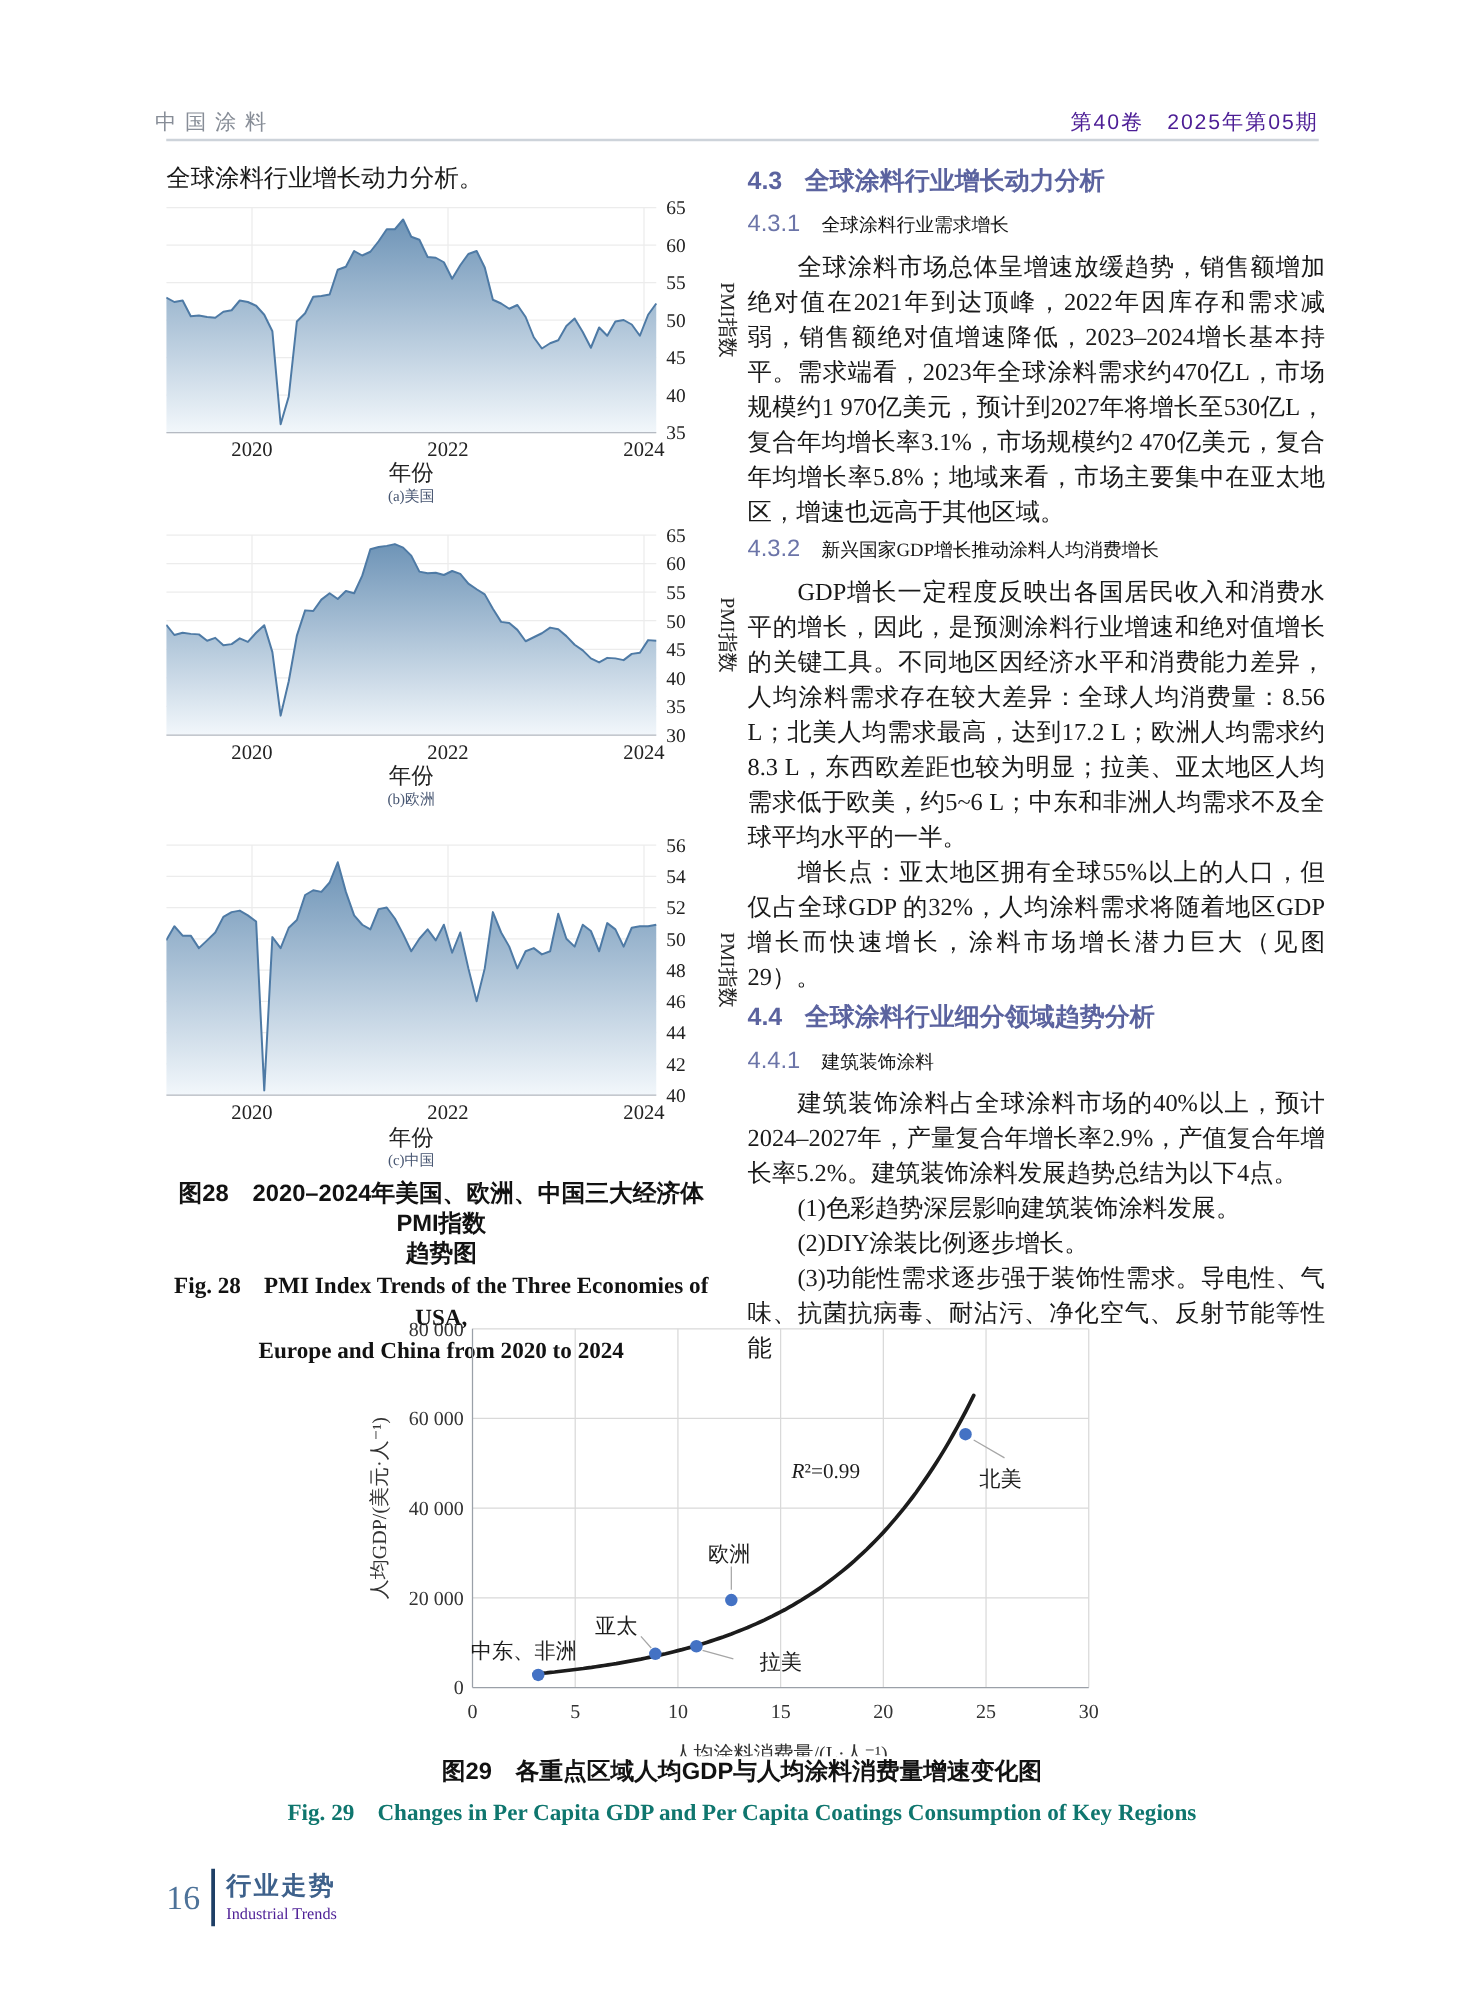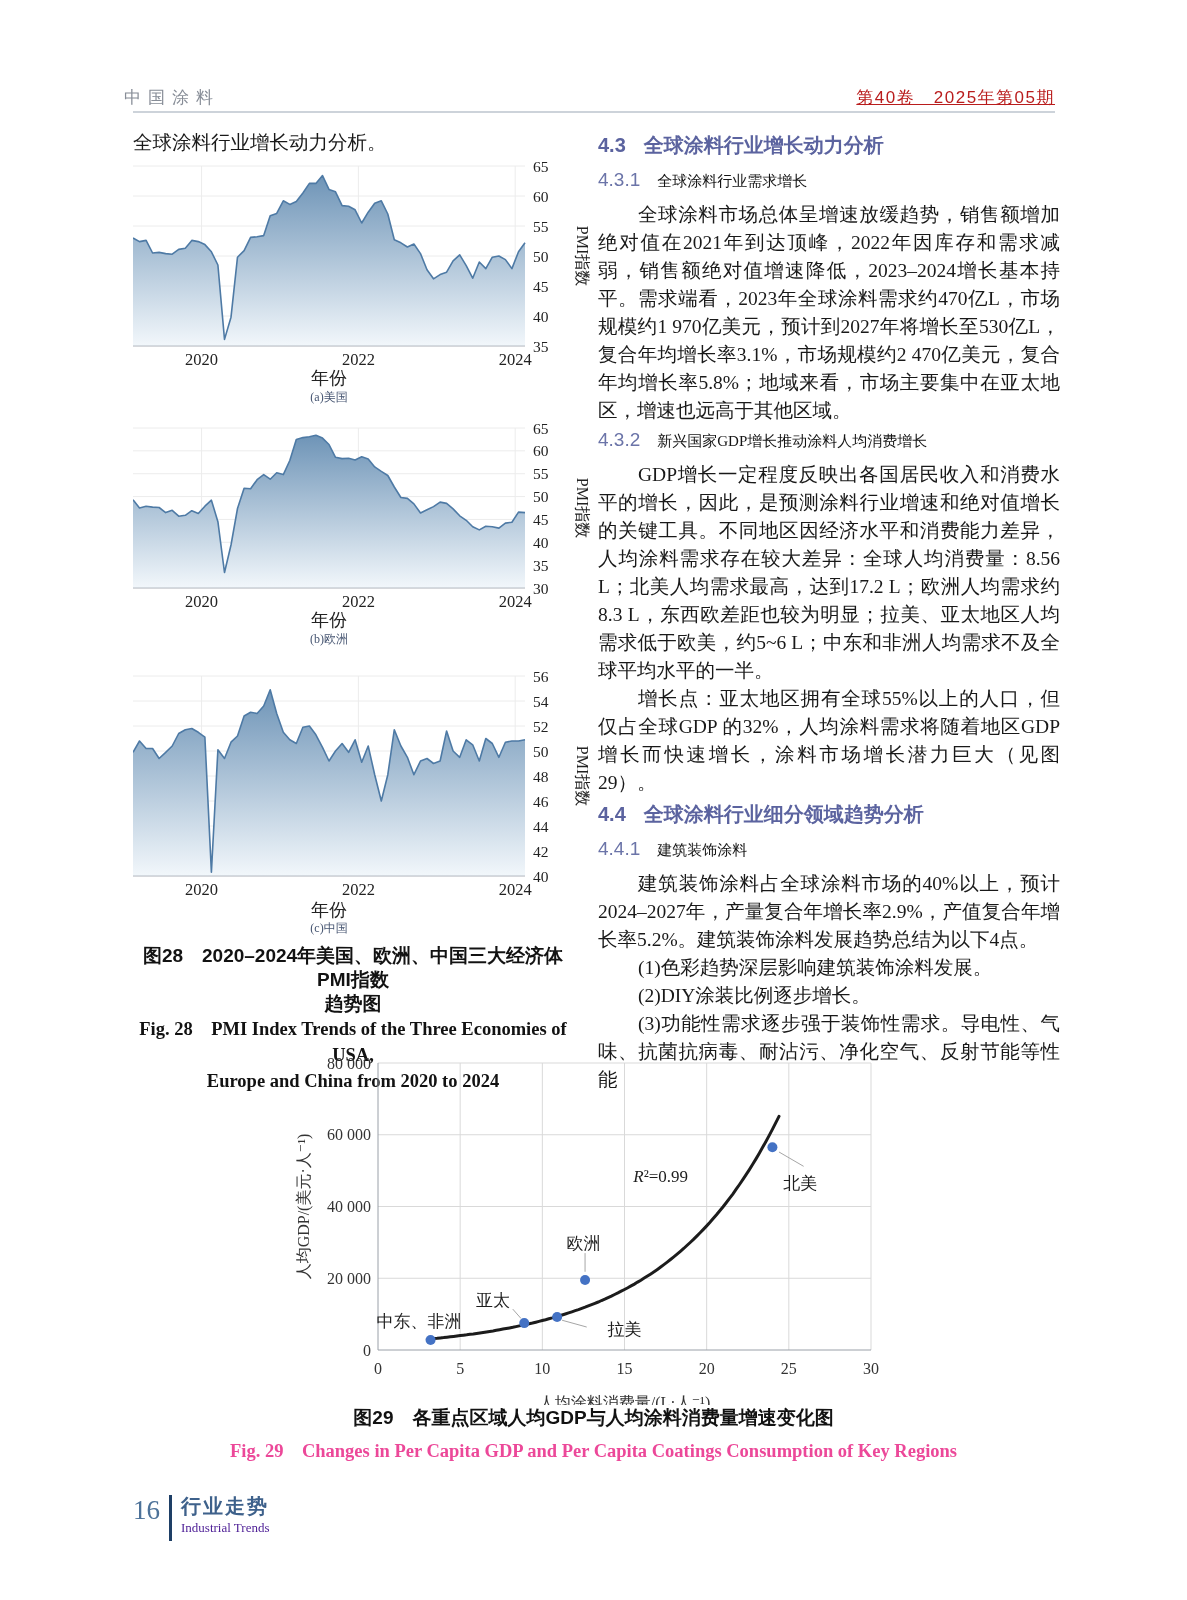--- a/index.html
+++ b/index.html
@@ -2,21 +2,21 @@
 <html><head>
 <meta charset="utf-8">
 <style>
   html,body{margin:0;padding:0;background:#ffffff;}
   .page{position:relative;width:1187px;height:1600px;background:#fff;overflow:hidden;
         font-family:"Liberation Serif","DejaVu Serif",serif;color:#191919;}
   
   .hdr-left{position:absolute;left:124px;top:86px;font:17px "Liberation Sans","DejaVu Sans",sans-serif;
             color:#878d97;letter-spacing:7px;}
   .hdr-right{position:absolute;right:132px;top:86px;font:17px "Liberation Sans","DejaVu Sans",sans-serif;
-             color:#b91c1c;letter-spacing:1.5px;text-decoration:underline;}
+             color:#4c1d95;letter-spacing:1.5px;}
   .hdr-rule{position:absolute;left:133px;top:111px;width:922px;height:0;border-top:2px solid #cdd3da;}
   
   .intro{position:absolute;left:133px;top:129px;width:440px;font-size:19.5px;color:#191919;}
   .chart-block{position:absolute;}
   .axis-title{position:absolute;text-align:center;font-size:18px;color:#222;}
   .panel-label{position:absolute;text-align:center;font-size:12px;color:#465571;}
   .figcap{position:absolute;left:133px;top:944px;width:440px;text-align:center;}
   .figcap .cn{font:bold 19px/24px "Liberation Sans","DejaVu Sans",sans-serif;color:#121212;}
   .figcap .en{font:bold 18.5px/26px "Liberation Serif","DejaVu Serif",serif;color:#121212;}
   
@@ -25,23 +25,23 @@
   .h2x .num{margin-right:18px;text-align:right;}
   .h3x{margin:2px 0 6px 0;line-height:27px;}
   .h3x .num{font:19px "Liberation Sans","DejaVu Sans",sans-serif;color:#6b74a8;margin-right:17px;}
   .h3x .t{font-size:15px;color:#141414;}
   .rcol p{margin:0;text-align:justify;text-indent:2.05em;font-size:19.5px;line-height:28px;color:#191919;}
   .mt4{margin-top:4px;}
   
   .fig29cn{position:absolute;left:130px;top:1406px;width:927px;text-align:center;
            font:bold 19px/24px "Liberation Sans","DejaVu Sans",sans-serif;color:#121212;}
   .fig29en{position:absolute;left:130px;top:1438px;width:927px;text-align:center;
-           font:bold 18.5px/26px "Liberation Serif","DejaVu Serif",serif;color:#ec4899;}
-  
-  .footer{position:absolute;left:133px;top:1495px;display:flex;align-items:flex-start;}
+           font:bold 18.5px/26px "Liberation Serif","DejaVu Serif",serif;color:#0f766e;}
+  
+  .footer{position:absolute;left:133px;top:1495px;display:flex;align-items:center;}
   .pg-num{font:27px "Liberation Serif","DejaVu Serif",serif;color:#4d7299;margin-right:9px;}
   .ft-bar{width:3px;height:46px;background:#1e3f66;margin-right:9px;}
   .ft-cn{font:bold 20px/23px "Liberation Sans","DejaVu Sans",sans-serif;color:#3e618b;letter-spacing:2px;}
   .ft-en{font:13px/15px "Liberation Serif","DejaVu Serif",serif;color:#4c1d95;margin-top:2px;}
   
   .tick{font:15.5px "Liberation Serif","DejaVu Serif",serif;fill:#222;}
   .xtick{font:16.5px "Liberation Serif","DejaVu Serif",serif;fill:#222;}
   .axlab{font:16px "Liberation Serif","DejaVu Serif",serif;fill:#222;}
   .stick{font:16px "Liberation Serif","DejaVu Serif",serif;fill:#333;}
   .slabel{font:17px "Liberation Serif","DejaVu Serif",serif;fill:#1d1d1d;}

